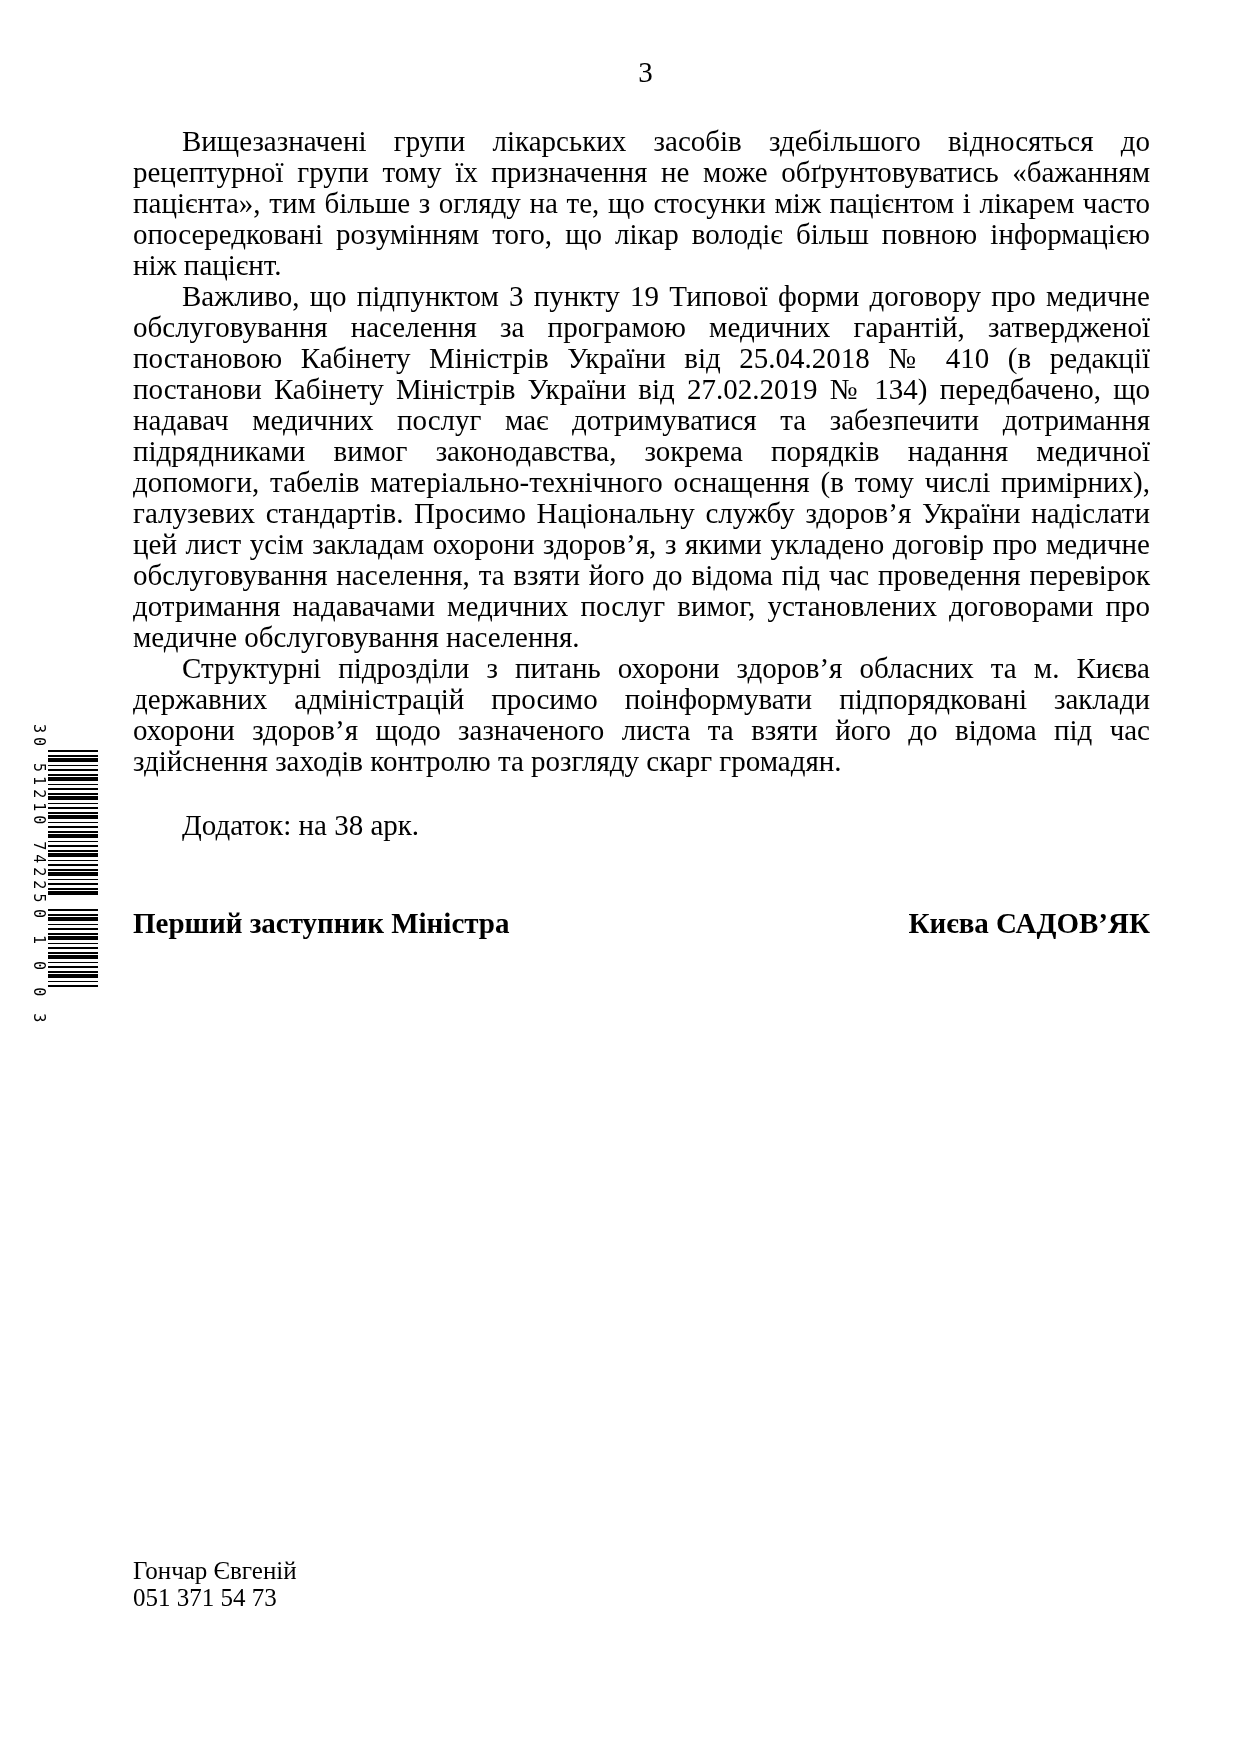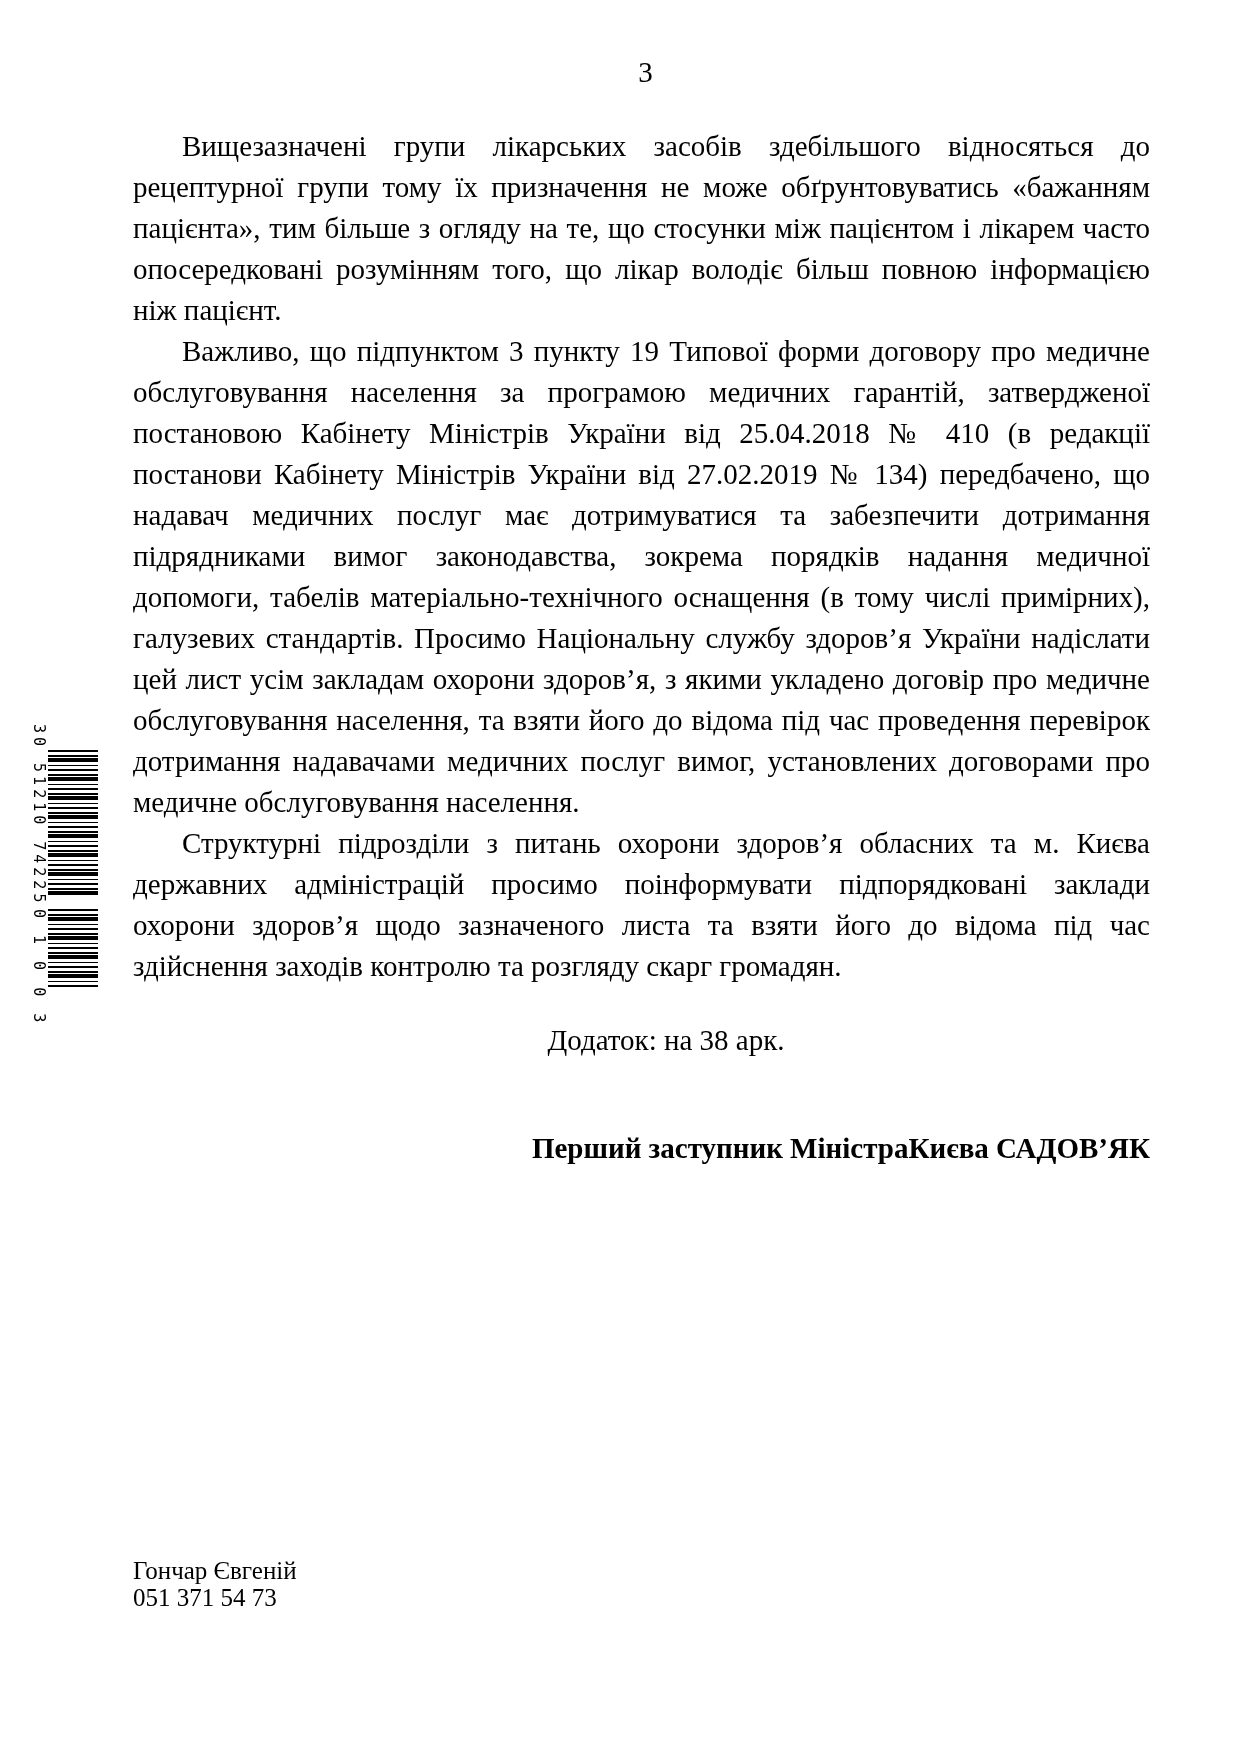--- a/index.html
+++ b/index.html
@@ -25,40 +25,40 @@
     font-size: 29px;
     padding-left: 50px;
     box-sizing: border-box;
   }
   .body-text {
     position: absolute;
     left: 133px;
     top: 126px;
     width: 1017px;
     font-size: 29px;
-    line-height: 41px;
+    line-height: 31px;
     text-align: justify;
   }
   .para {
     margin: 0;
     text-indent: 49px;
   }
   .u {
     text-decoration-thickness: 2px;
     text-underline-offset: 5px;
   }
   .attachment {
     margin: 33.3px 0 0 0;
     text-indent: 49px;
-    text-align: center;
+    text-align: left;
   }
   .signature-row {
     margin-top: 66.6px;
     display: flex;
-    justify-content: flex-end;
+    justify-content: space-between;
     align-items: baseline;
     font-weight: bold;
     text-align: left;
   }
   
   .barcode {
     position: absolute;
     left: 30px;
     top: 724px;
     display: flex;

